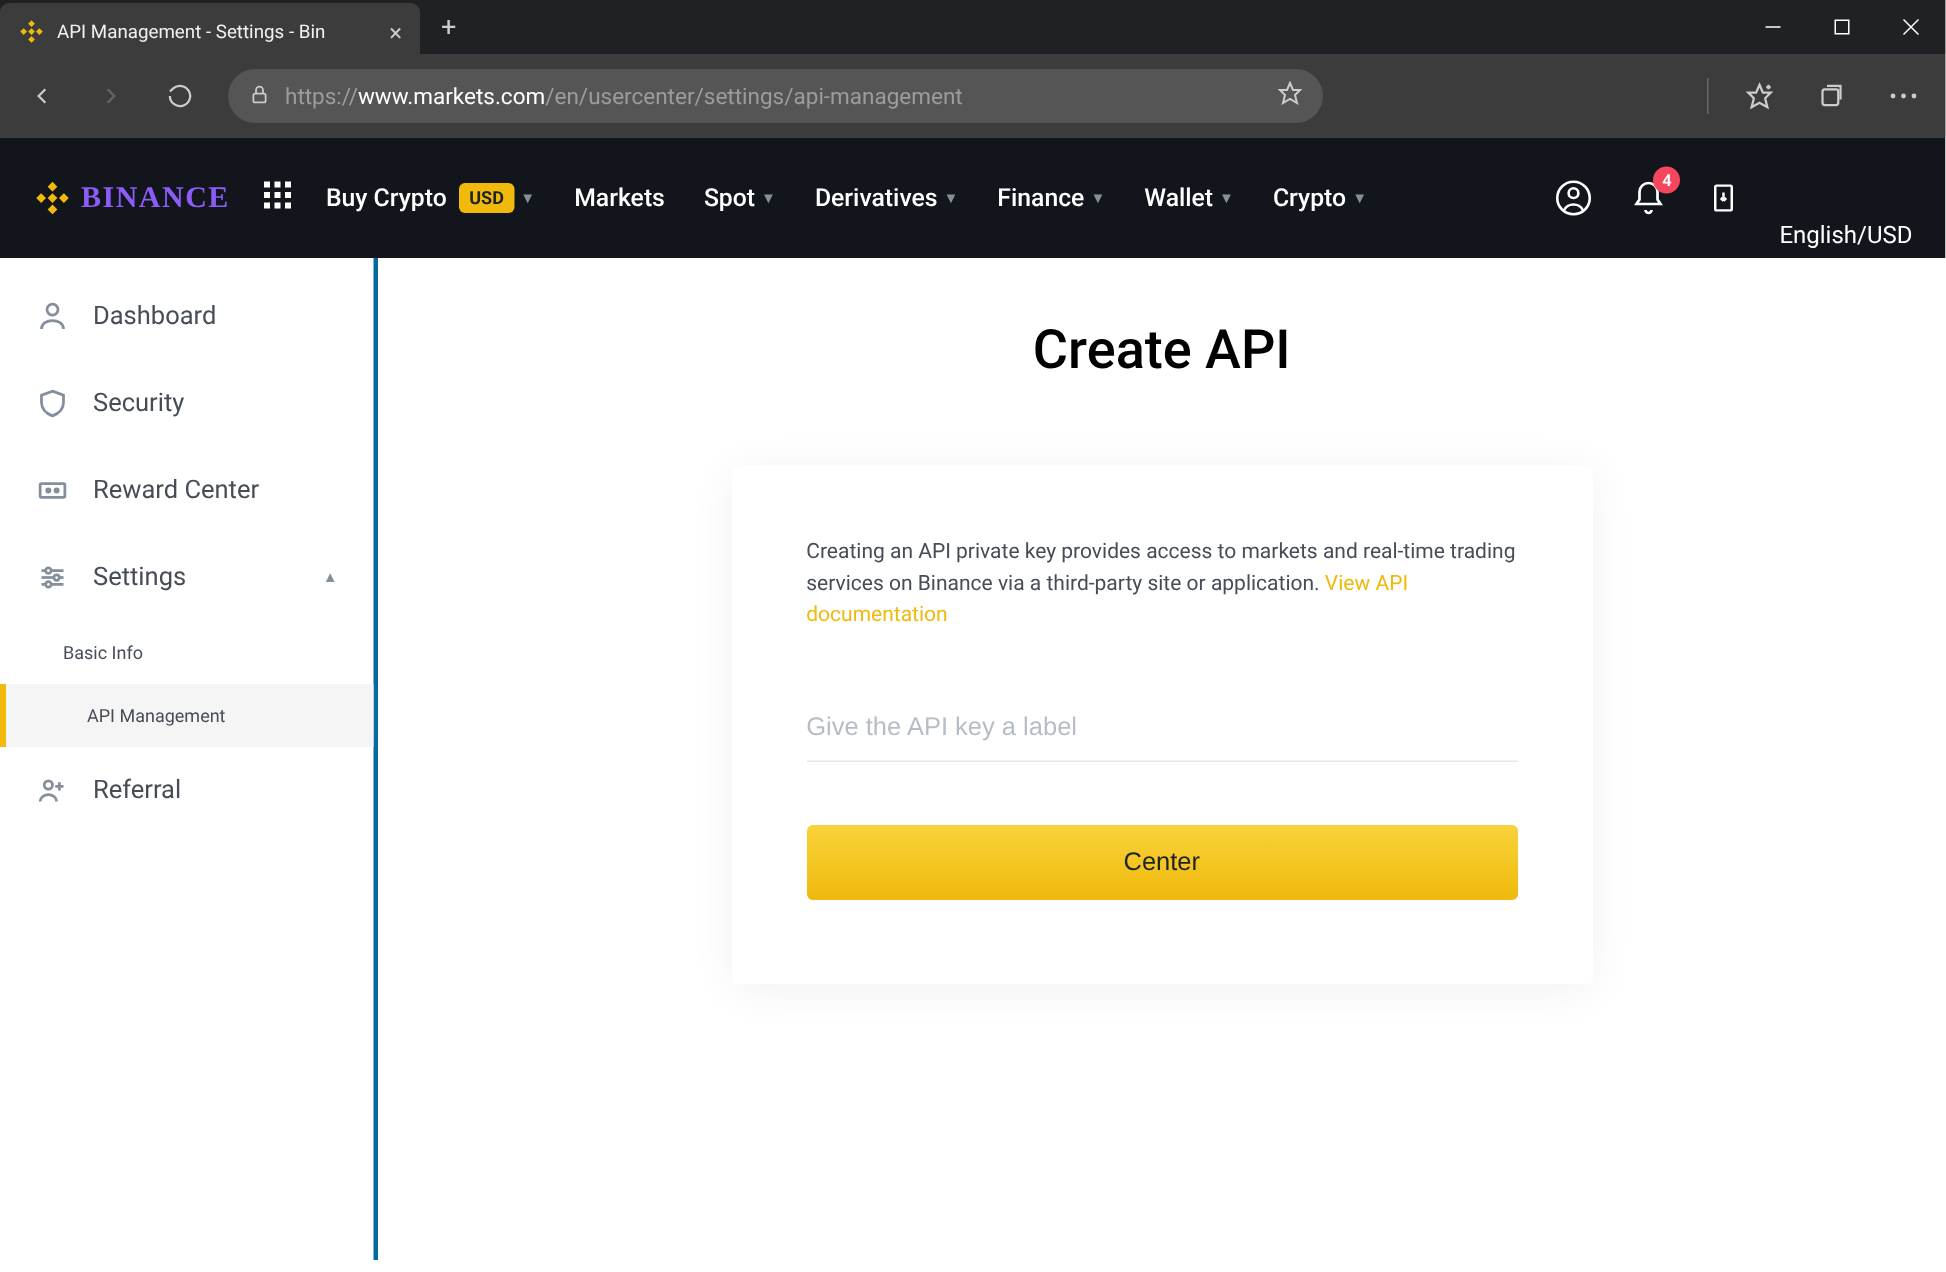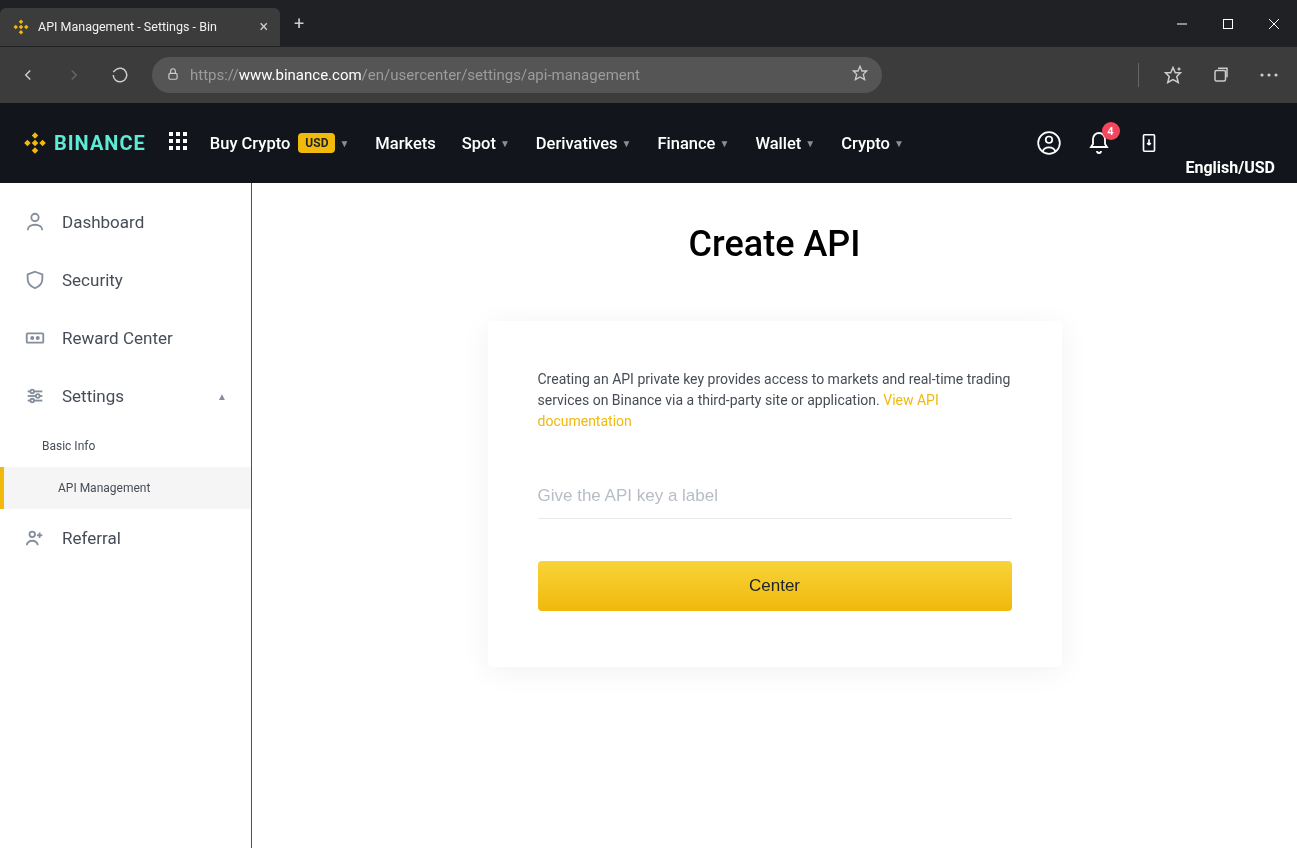--- a/index.html
+++ b/index.html
@@ -1,20 +1,20 @@
 <!DOCTYPE html>
 <html><head>
 <meta charset="utf-8">
 <style>
 * { margin: 0; padding: 0; box-sizing: border-box; }
 body { font-family: -apple-system, BlinkMacSystemFont, "Segoe UI", Roboto, Arial, sans-serif; background: #fff; width: 1297px; height: 848px; overflow: hidden; }
 
 
 .browser-chrome { background: #2b2b2b; }
-.tab-bar { display: flex; align-items: center; height: 47px; background: #202124; }
+.tab-bar { display: flex; align-items: center; height: 36px; background: #202124; }
 .tab { display: flex; align-items: center; background: #3c3c3c; height: 38px; padding: 0 8px 0 12px; margin-top: 6px; border-radius: 6px 6px 0 0; min-width: 280px; gap: 8px; }
 .tab-favicon { width: 18px; height: 18px; display: flex; align-items: center; justify-content: center; }
 .tab-title { color: #f1f1f1; font-size: 12.5px; white-space: nowrap; overflow: hidden; text-overflow: ellipsis; flex: 1; }
 .tab-close { color: #ccc; font-size: 16px; cursor: pointer; padding: 0 4px; }
 .new-tab { color: #ccc; font-size: 18px; padding: 0 14px; cursor: pointer; }
 .window-controls { margin-left: auto; display: flex; gap: 0; }
 .window-btn { width: 46px; height: 44px; display: flex; align-items: center; justify-content: center; color: #fff; cursor: pointer; }
 .window-btn svg { width: 12px; height: 12px; }
 
 .nav-bar { display: flex; align-items: center; height: 56px; background: #3c3c3c; padding: 0 8px; gap: 6px; }
@@ -23,35 +23,35 @@
 .addr-bar { flex: 1; background: #555; height: 36px; border-radius: 18px; display: flex; align-items: center; padding: 0 14px; gap: 10px; margin: 0 6px; max-width: 730px; }
 .addr-lock { color: #ccc; }
 .addr-url { color: #9c9c9c; font-size: 15px; white-space: nowrap; overflow: hidden; flex: 1; }
 .addr-url .wht { color: #fff; }
 .addr-star { color: #ccc; margin-left: auto; }
 .nav-right { margin-left: auto; display: flex; align-items: center; gap: 8px; }
 .nav-sep { width: 1px; height: 24px; background: #666; margin: 0 6px; }
 
 
 .site-header { background: #12161c; height: 80px; display: flex; align-items: center; padding: 0 22px; gap: 22px; }
-.logo { display: flex; align-items: center; gap: 6px; color: #5eead4; font-weight: 700; font-size: 20px; letter-spacing: 1px; }
+.logo { display: flex; align-items: center; gap: 6px; color: #8b5cf6; font-weight: 700; font-size: 20px; letter-spacing: 1px; font-family: Liberation Serif, serif; }
 .logo svg { width: 26px; height: 26px; }
 .grid-icon { color: #fff; cursor: pointer; }
 .nav-menu { display: flex; align-items: center; gap: 26px; }
 .nav-item { color: #fff; font-size: 16.5px; font-weight: 500; display: flex; align-items: center; gap: 4px; cursor: pointer; }
 .usd-badge { background: #f0b90b; color: #1e2329; font-size: 12px; font-weight: 700; padding: 3px 7px; border-radius: 4px; margin-left: 4px; }
 .chev { font-size: 10px; color: #848e9c; }
 .header-right { margin-left: auto; display: flex; align-items: center; gap: 24px; }
 .header-icon { color: #fff; cursor: pointer; position: relative; width:26px; height:26px; display:flex; align-items:center; justify-content:center;}
 .badge { position: absolute; top: -8px; right: -8px; background: #f6465d; color: #fff; font-size: 11px; font-weight: 600; width: 18px; height: 18px; border-radius: 50%; display: flex; align-items: center; justify-content: center; }
-.lang { color: #fff; font-size: 16px; font-weight: 700; cursor: pointer; margin-top: 48px; }
+.lang { color: #fff; font-size: 16px; font-weight: 400; cursor: pointer; margin-top: 48px; }
 
 
 .page-body { display: flex; height: calc(848px - 44px - 56px - 80px); }
-.sidebar { width: 252px; border-right: 1px solid #0369a1; padding-top: 10px; }
+.sidebar { width: 252px; border-right: 3px solid #0369a1; padding-top: 10px; }
 .side-item { display: flex; align-items: center; gap: 16px; padding: 18px 24px; color: #474d57; font-size: 17px; cursor: pointer; }
 .side-item svg, .side-item .icon-slot { width: 22px; height: 22px; color: #848e9c; flex-shrink: 0; }
 .side-item.expandable { justify-content: center; }
 .side-caret { margin-left: auto; font-size: 10px; color: #848e9c; }
 .sub-item { padding: 14px 24px 14px 42px; color: #474d57; font-size: 12px; cursor: pointer; }
 .sub-item.active { background: #f5f5f5; border-left: 4px solid #f0b90b; padding-left: 54px; }
 
 .main { flex: 1; padding: 40px 40px; overflow: auto; }
 .page-title { font-size: 36px; font-weight: 500; color: #000000; text-align: center; margin-bottom: 56px; }
 .card { background: #fff; max-width: 574px; margin: 0 auto; padding: 48px 50px 56px; box-shadow: 0 4px 30px rgba(0,0,0,0.06); border-radius: 4px; }
@@ -110,21 +110,21 @@
     <div class="nav-btn">
         <svg width="18" height="18" viewBox="0 0 24 24" fill="none" stroke="currentColor" stroke-width="2">
           <path d="M3 12a9 9 0 1 0 3-6.7L3 8"></path>
         </svg>
       </div>
     <div class="addr-bar">
       <span class="addr-lock"><svg width="14" height="14" viewBox="0 0 24 24" fill="none" stroke="currentColor" stroke-width="2">
             <rect x="5" y="11" width="14" height="10" rx="2"></rect>
             <path d="M8 11V7a4 4 0 0 1 8 0v4"></path>
           </svg></span>
-      <span class="addr-url"><span>https://</span><span class="wht">www.binance.com</span><span>/en/usercenter/settings/api-management</span></span>
+      <span class="addr-url"><span>https://</span><span class="wht">www.markets.com</span><span>/en/usercenter/settings/api-management</span></span>
       <span class="addr-star"><svg width="16" height="16" viewBox="0 0 24 24" fill="none" stroke="currentColor" stroke-width="2">
             <polygon points="12 2 15 9 22 9 17 14 19 22 12 18 5 22 7 14 2 9 9 9"></polygon>
           </svg></span>
     </div>
     <div class="nav-right">
       <div class="nav-sep"></div>
       <div class="nav-btn">
           <svg width="18" height="18" viewBox="0 0 24 24" fill="none" stroke="currentColor" stroke-width="2">
             <polygon points="12 2 15 9 22 9 17 14 19 22 12 18 5 22 7 14 2 9 9 9"></polygon>
             <line x1="18" y1="4" x2="22" y2="4"></line>

